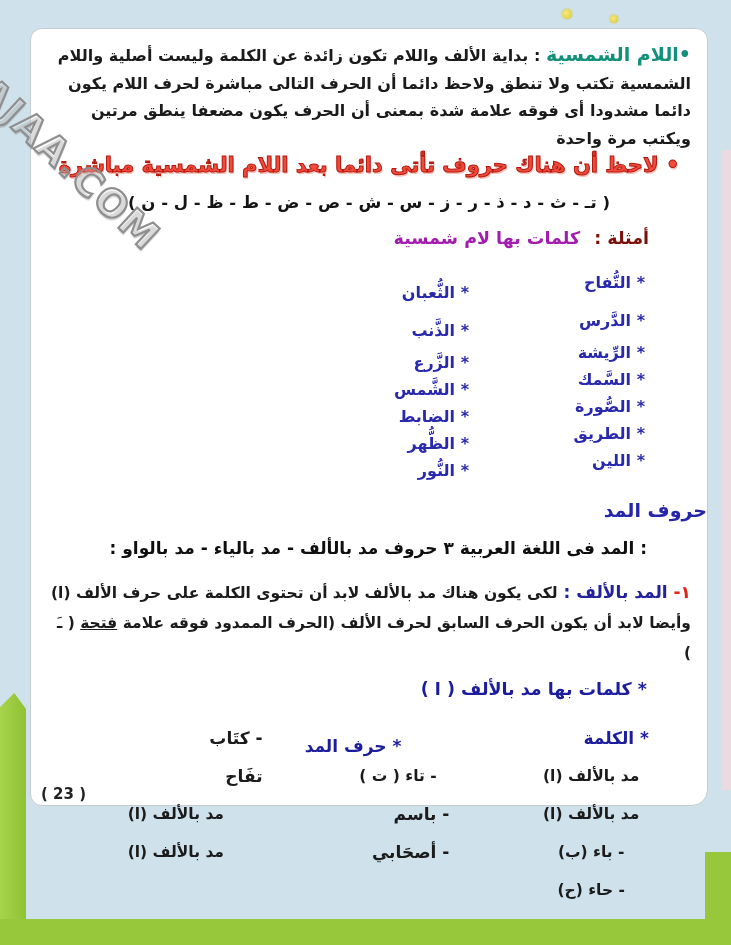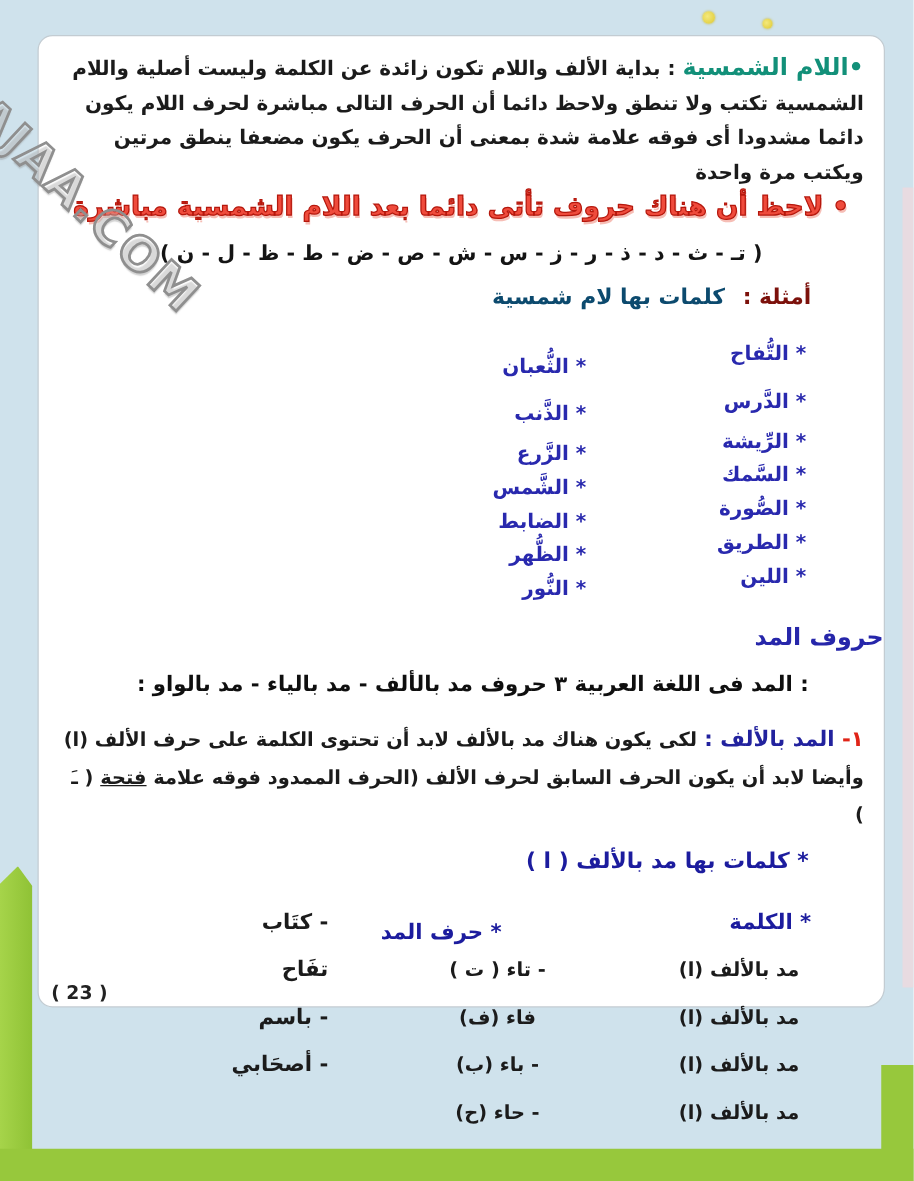--- a/index.html
+++ b/index.html
@@ -27,21 +27,21 @@
 
   .banner { position:absolute; top:124px; left:0; right:0; text-align:center;
             font-size:21px; font-weight:800; color:#ef4b3c;
             -webkit-text-stroke:1px #b5170c; text-shadow:1px 2px 0 #f6beb6; letter-spacing:1px; }
 
   .letters { position:absolute; top:164px; left:0; right:0; text-align:center;
              font-size:16.5px; font-weight:700; color:#141414; }
 
   .examples-head { position:absolute; top:199px; right:58px; font-size:17.5px; font-weight:800; }
   .ex-label { color:#7c110b; }
-  .ex-title { color:#0c4a6e; margin-right:8px; }
+  .ex-title { color:#a21caf; margin-right:8px; }
 
   .col { position:absolute; list-style:none; font-size:16px; font-weight:700; color:#2929ae; }
   .col li { height:27px; line-height:27px; text-align:right; }
   .col li:nth-child(1) { margin-bottom:11px; }
   .col li:nth-child(2) { margin-bottom:5px; }
   .right-col { top:240px; right:62px; }
   .left-col  { top:250px; right:238px; }
 
   .watermark { position:absolute; top:198px; right:538px; 
                transform:rotate(43deg); transform-origin:100% 0; direction:ltr;
@@ -132,21 +132,20 @@
     <div class="grid">
       <div class="hdr cell-word">* الكلمة</div>
       <div class="hdr cell-mad">* حرف المد</div>
 
       <div class="cell-word">- كتَاب</div>
       <div class="cell-mad">مد بالألف (ا)</div>
       <div class="cell-letter">- تاء ( ت )</div>
 
       <div class="cell-word">تفَاح</div>
       <div class="cell-mad">مد بالألف (ا)</div>
-      <div class="cell-letter">فاء (ف)</div>
 
       <div class="cell-word">- باسم</div>
       <div class="cell-mad">مد بالألف (ا)</div>
       <div class="cell-letter">- باء (ب)</div>
 
       <div class="cell-word">- أصحَابي</div>
       <div class="cell-mad">مد بالألف (ا)</div>
       <div class="cell-letter">- حاء (ح)</div>
     </div>
 

